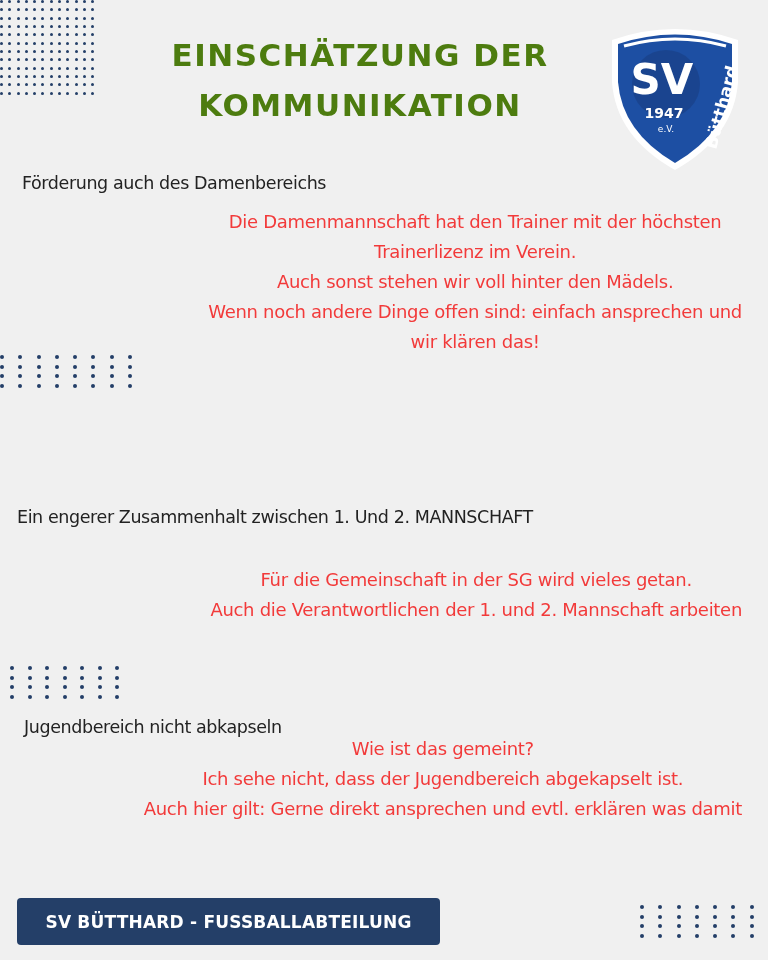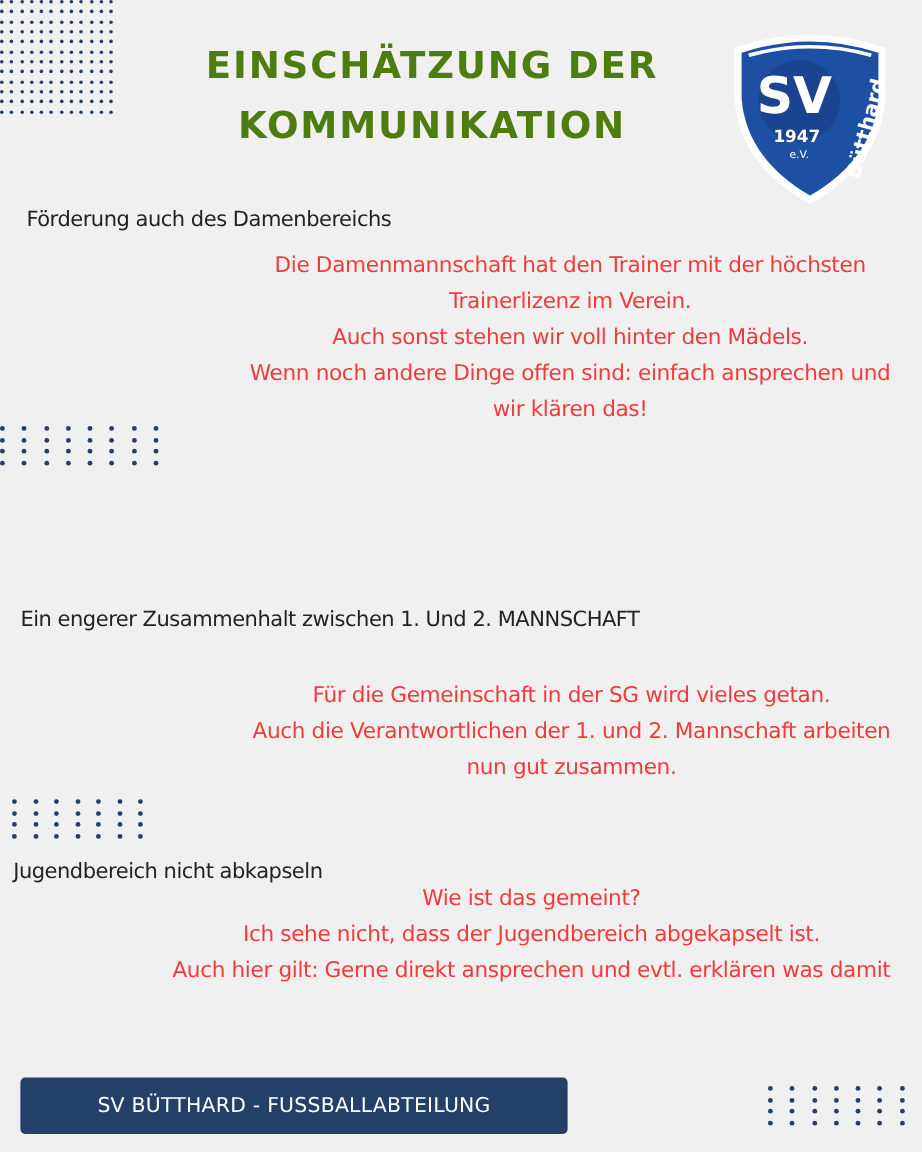--- a/index.html
+++ b/index.html
@@ -29,23 +29,23 @@
     font-family:"DejaVu Sans", sans-serif; letter-spacing:-0.4px;
   }
   .answer {
     position:absolute; right:26px; text-align:center; color:#f23a3a;
     font-size:18px; line-height:30px;
     font-family:"DejaVu Sans", sans-serif; letter-spacing:-0.3px;
   }
   .answer div { white-space:nowrap; }
 
   .footer-badge {
-    position:absolute; left:17px; top:898px; width:456px; height:47px;
+    position:absolute; left:17px; top:898px; width:423px; height:47px;
     background:#243f68; border-radius:4px;
-    color:#fff; font-weight:normal; font-size:17px;
+    color:#fff; font-weight:bold; font-size:17px;
     display:flex; align-items:center; justify-content:center;
     font-family:"DejaVu Sans", sans-serif; letter-spacing:0.2px;
   }
 </style>
 </head>
 <body>
 
 <div class="dots" id="dots-tl">
     <div class="dot"></div>
     <div class="dot"></div>
@@ -309,23 +309,22 @@
   <div>Trainerlizenz im Verein.</div>
   <div>Auch sonst stehen wir voll hinter den Mädels.</div>
   <div>Wenn noch andere Dinge offen sind: einfach ansprechen und</div>
   <div>wir klären das!</div>
 </div>
 
 <div class="question" style="left:17px; top:506px;">Ein engerer Zusammenhalt zwischen 1. Und 2. MANNSCHAFT</div>
 <div class="answer" style="top:549px;margin-top:16px;">
   <div>Für die Gemeinschaft in der SG wird vieles getan.</div>
   <div>Auch die Verantwortlichen der 1. und 2. Mannschaft arbeiten</div>
-  <div>nun gut zusammen.</div>
 </div>
 
-<div class="question" style="left:11px; top:716px;">Jugendbereich nicht abkapseln</div>
+<div class="question" style="left:24px; top:716px;">Jugendbereich nicht abkapseln</div>
 <div class="answer" style="top:734px;">
   <div>Wie ist das gemeint?</div>
   <div>Ich sehe nicht, dass der Jugendbereich abgekapselt ist.</div>
   <div>Auch hier gilt: Gerne direkt ansprechen und evtl. erklären was damit</div>
 </div>
 
 <div class="footer-badge">SV BÜTTHARD - FUSSBALLABTEILUNG</div>
 
 </body></html>

